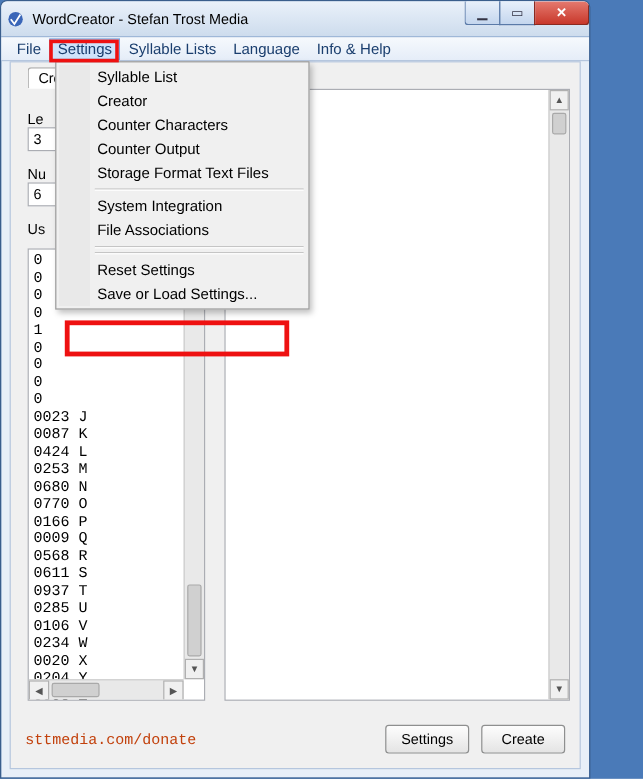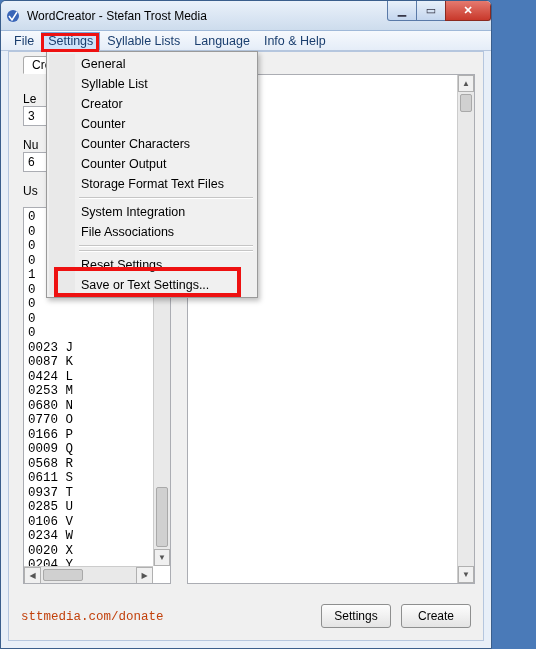--- a/index.html
+++ b/index.html
@@ -300,32 +300,30 @@
       </div>
     </div>
 
     <div class="status">sttmedia.com/donate</div>
     <div class="btn settings">Settings</div>
     <div class="btn create">Create</div>
   </div>
 
   <div class="dropdown">
     <div class="dd-gutter"></div>
-    <div class="dd-item">General</div>
     <div class="dd-item">Syllable List</div>
     <div class="dd-item">Creator</div>
-    <div class="dd-item">Counter</div>
     <div class="dd-item">Counter Characters</div>
     <div class="dd-item">Counter Output</div>
     <div class="dd-item">Storage Format Text Files</div>
     <div class="dd-sep"></div>
     <div class="dd-item">System Integration</div>
     <div class="dd-item">File Associations</div>
     <div class="dd-sep"></div>
     <div class="dd-sep"></div>
     <div class="dd-item">Reset Settings</div>
-    <div class="dd-item">Save or Text Settings...</div>
+    <div class="dd-item">Save or Load Settings...</div>
   </div>
 
   <div class="hl-red-menubar"></div>
   <div class="hl-red-item"></div>
 
 </div>
 
 </body></html>

